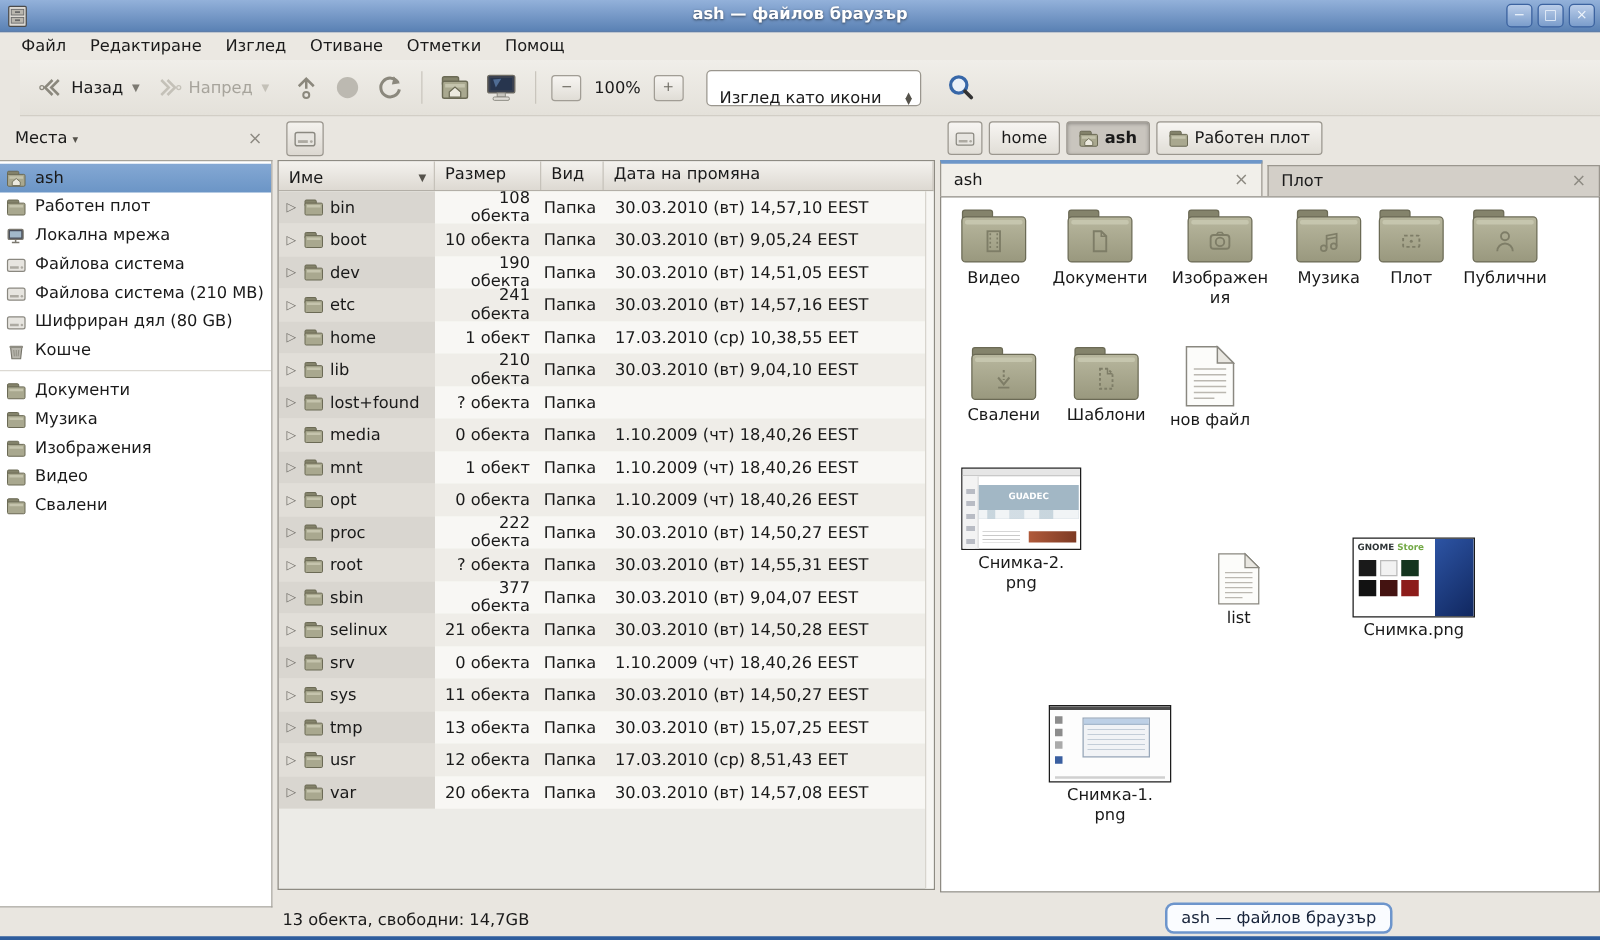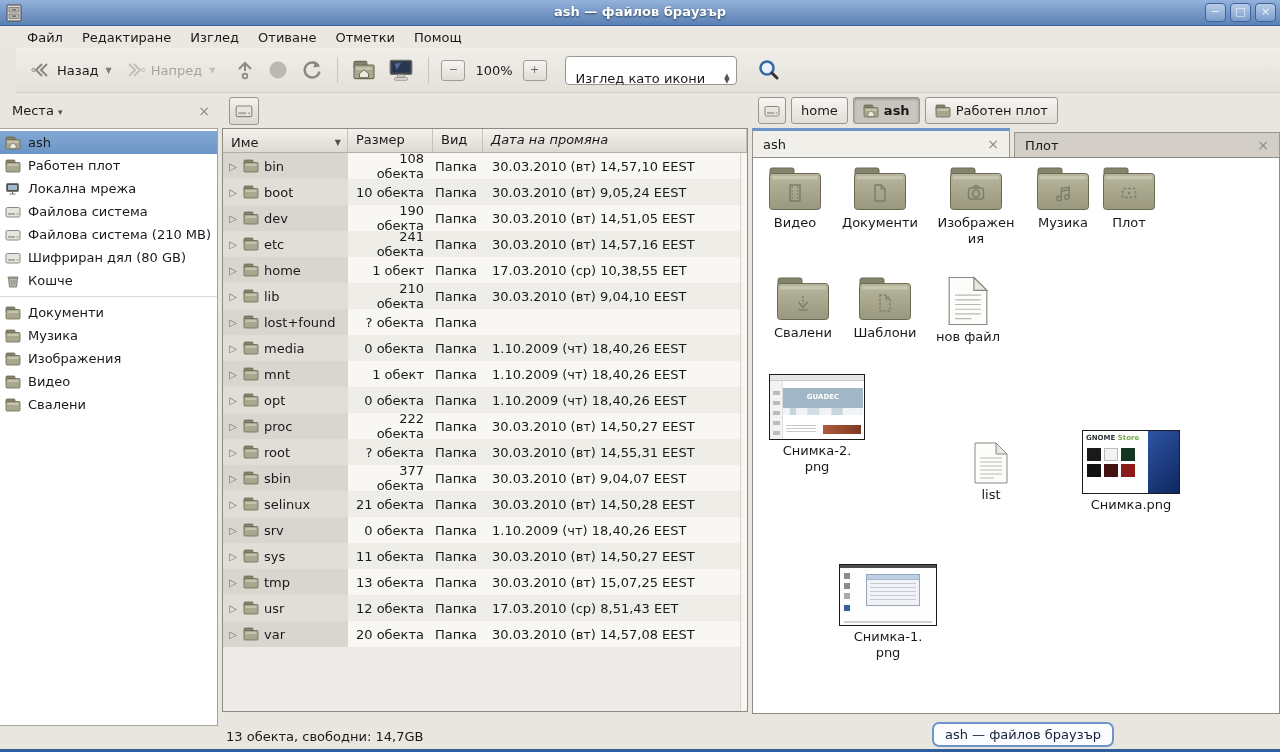--- a/index.html
+++ b/index.html
@@ -12,21 +12,21 @@
   .tb-appicon { position:absolute; left:5px; top:4px; }
   .tb-title { position:absolute; left:0; right:0; top:4px; text-align:center; color:#fff;
     font-weight:bold; text-shadow:0 1px 2px rgba(0,0,0,.55); }
   .win-btns { position:absolute; right:4px; top:3px; display:flex; gap:4px; }
   .win-btn { width:21px; height:19px; border:1px solid #3c63a0; border-radius:4px;
     background:linear-gradient(#bacde9,#7b9dcb); color:#eef4fc; font-size:11px;
     line-height:16px; text-align:center; }
 
   
   .menubar { position:absolute; top:26px; left:0; right:0; height:22px;
-    background:#ebe8e2; display:flex; align-items:center; padding-left:18px; }
+    background:#ebe8e2; display:flex; align-items:center; padding-left:8px; }
   .menu-item { padding:2px 10px 2px 9px; }
 
   
   .toolbar { position:absolute; top:48px; left:0; right:0; height:45px;
     background:linear-gradient(#f0eee9,#e4e1da); border-bottom:1px solid #d2cec6;
     display:flex; align-items:center; padding:0 8px;margin-left:16px; }
   .tbtn { display:flex; align-items:center; gap:5px; padding:4px 6px; border-radius:3px; }
   .tbtn .cap { margin-top:1px; }
   .disabled .cap { color:#a7a49c; }
   .ddarrow { font-size:8px; color:#7d7a72; margin-left:2px; }
@@ -65,21 +65,21 @@
     background:linear-gradient(#f4f2ee,#dcd8d1); display:flex; align-items:center; justify-content:center; }
   .tree-wrap { flex:1; border:1px solid #8e8b83; background:#ecebe7; display:flex;
     flex-direction:column; margin-bottom:14px; overflow:hidden; }
   .tree-head { display:flex; height:24px; background:linear-gradient(#f4f2ee,#ddd9d2);
     border-bottom:1px solid #b3afa7; flex:none; }
   .th { border-right:1px solid #c6c2ba; padding:3px 0 0 8px; }
   .th-name { width:125px; display:flex; align-items:center; }
   .th-name .sort { margin-left:auto; margin-right:6px; font-size:8px; color:#55524b; }
   .th-size { width:85px; }
   .th-type { width:50px; }
-  .th-date { flex:1;font-style:italic; }
+  .th-date { flex:1; }
   .tree-body { flex:1; display:flex; }
   .tree-rows { flex:1; }
   .tree-scroll { width:7px; background:#f7f6f3; border-left:1px solid #d7d4cd; }
   .tree-row { display:flex; height:26px; align-items:center; font-size:13px; }
   .tree-row:nth-child(odd) { background:#f8f7f4; }
   .tree-row:nth-child(even){ background:#efede8; }
   .tree-row:nth-child(odd) .cell-name { background:#d9d6d0; }
   .tree-row:nth-child(even) .cell-name { background:#e1ded8; }
   .cell-name { width:125px; height:26px; display:flex; align-items:center; gap:5px; padding-left:5px; }
   .expander { color:#73706a; font-size:10px; width:10px; text-align:center; }
@@ -835,20 +835,32 @@
                 <use href="#i-bigfolder"></use>
               </svg>
             <svg class="emblem" width="22" height="22" viewBox="0 0 22 22">
               <rect x="4.5" y="6.5" width="13" height="9" rx="1" fill="none" stroke="#7e7d67" stroke-width="1.5" stroke-dasharray="2.6 2"></rect>
               <circle cx="11" cy="11" r="1.2" fill="#7e7d67"></circle>
             </svg>
           </span>
           <span class="ilabel">Плот</span>
         </div>
 
+        <div class="icon-item p6">
+          <span class="bigfolder">
+            <svg width="56" height="46">
+                <use href="#i-bigfolder"></use>
+              </svg>
+            <svg class="emblem" width="22" height="22" viewBox="0 0 22 22">
+              <circle cx="11" cy="7" r="3.2" fill="none" stroke="#7e7d67" stroke-width="1.5"></circle>
+              <path d="M4.8 19 A6.2 6.2 0 0 1 17.2 19" fill="none" stroke="#7e7d67" stroke-width="1.5"></path>
+            </svg>
+          </span>
+          <span class="ilabel">Публични</span>
+        </div>
 
         <div class="icon-item p7">
           <span class="bigfolder">
             <svg width="56" height="46">
                 <use href="#i-bigfolder"></use>
               </svg>
             <svg class="emblem" width="22" height="22" viewBox="0 0 22 22">
               <path d="M11 4 V12" stroke="#7e7d67" stroke-width="1.6" stroke-dasharray="2 1.6" fill="none"></path>
               <path d="M6.5 10 L11 15.5 L15.5 10" fill="none" stroke="#7e7d67" stroke-width="1.6"></path>
               <path d="M6.5 18 H15.5" stroke="#7e7d67" stroke-width="1.4"></path>

